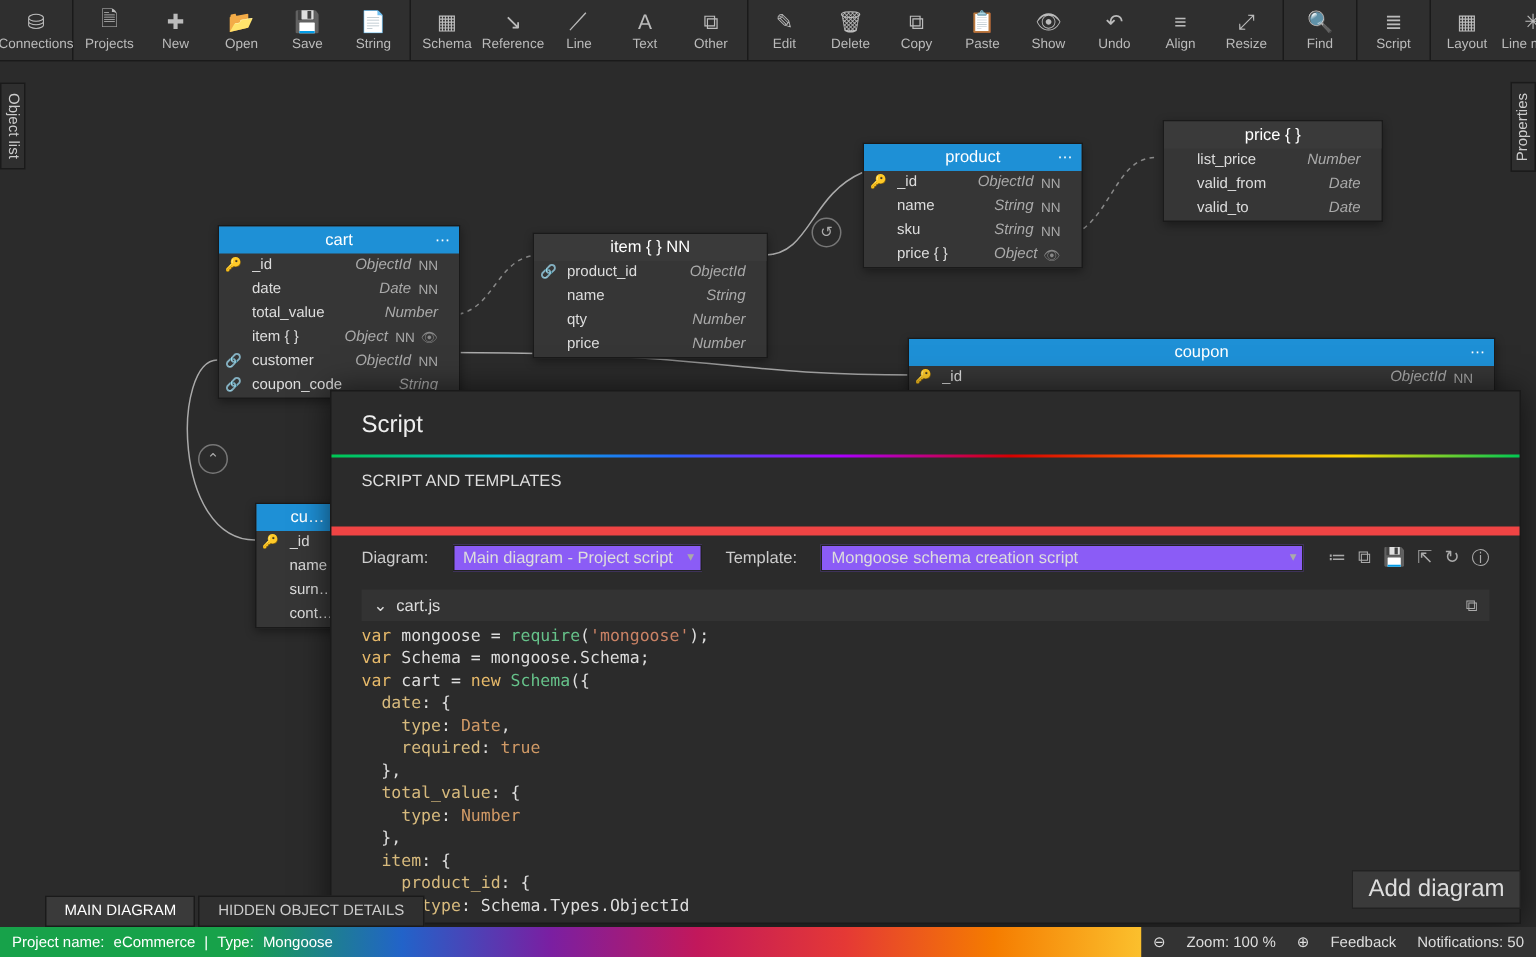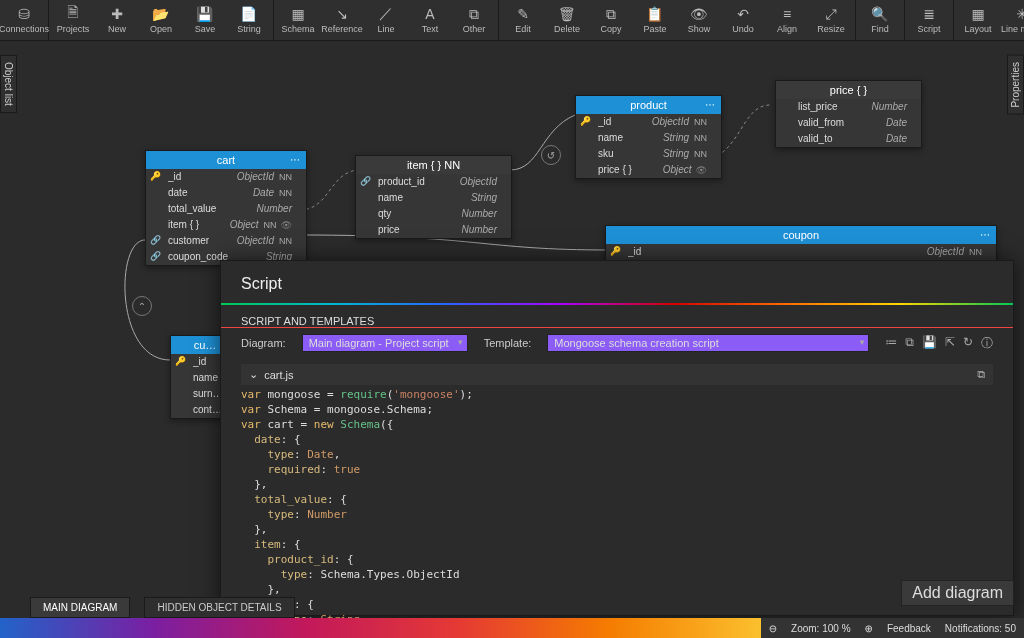--- a/index.html
+++ b/index.html
@@ -22,37 +22,37 @@
   .ent .row{display:flex;padding:1px 14px 1px 22px;height:14px;line-height:14px;position:relative}
   .ent .row .k{flex:1;white-space:nowrap;overflow:hidden;text-overflow:ellipsis}
   .ent .row .t{font-style:italic;color:#aaa;margin-left:6px}
   .ent .row .nn{margin-left:5px;color:#aaa;font-size:9px}
   .ent .row .ic{position:absolute;left:4px;top:0;width:14px;font-size:9px;color:#aaa}
   .ent .row .eye{margin-left:4px;color:#888;font-size:9px}
   
   .panel{position:absolute;left:220px;right:10px;top:260px;bottom:22px;background:#2b2b2b;border:1px solid #1a1a1a;box-shadow:0 0 20px rgba(0,0,0,.6)}
   .panel-title{font-size:16px;padding:14px 20px 10px;color:#eee}
   .rainbow{height:2px;background:linear-gradient(90deg,#00c853,#00b8d4,#2962ff,#aa00ff,#d50000,#ff6d00,#ffd600,#00c853)}
-  .panel-sub{padding:10px 20px 0;color:#ddd;font-size:11px;border-bottom:1px solid #ef4444}
+  .panel-sub{padding:10px 20px 24px;color:#ddd;font-size:11px;border-bottom:6px solid #ef4444}
   .panel-controls{display:flex;align-items:center;padding:6px 20px;gap:16px}
   .sel{background:#8b5cf6;border:1px solid #222;color:#ddd;font-size:11px;padding:2px 18px 2px 6px;position:relative;cursor:pointer}
   .sel::after{content:"▾";position:absolute;right:4px;top:2px;font-size:9px;color:#aaa}
   .ctrl-icons{margin-left:auto;display:flex;gap:8px;color:#aaa;font-size:12px}
   .ctrl-icons span{cursor:pointer}
   .file-head{margin:6px 20px 0;background:#333;padding:4px 8px;display:flex;align-items:center;color:#ddd;cursor:pointer}
   .file-head .cp{margin-left:auto;color:#aaa;font-size:11px}
   .code{margin:2px 20px 0;font-family:Consolas,monospace;font-size:11px;line-height:15px;white-space:pre;color:#ddd;overflow:hidden}
   .code .kw{color:#e6b96a}
   .code .fn{color:#66c28a}
   .code .str{color:#ca8265}
   .code .typ{color:#d19a66}
   .code .obj{color:#d7ba7d}
   .code .bool{color:#d19a66}
   
-  .btabs{position:absolute;left:30px;bottom:20px;display:flex;gap:14px}
+  .btabs{position:absolute;left:30px;bottom:20px;display:flex;gap:2px}
   .btab{background:#2f2f2f;color:#ccc;padding:4px 12px;font-size:10px;cursor:pointer;border:1px solid #1a1a1a}
   .btab.active{background:#3a3a3a;color:#fff}
   .add-diag{position:absolute;right:10px;bottom:32px;background:#3a3a3a;border:1px solid #222;color:#ddd;padding:3px 10px;font-size:16px;cursor:pointer}
   .statusbar{position:absolute;left:0;right:0;bottom:0;height:20px;display:flex;align-items:center;font-size:10px;color:#fff}
   .sb-left{flex:0 0 260px;height:100%;display:flex;align-items:center;padding-left:8px;background:linear-gradient(90deg,#17a24a 0%,#17a24a 60%,#2263c9 100%);gap:6px}
   .sb-mid{flex:1;height:100%;background:linear-gradient(90deg,#2263c9,#7a1fa2,#c2185b,#e53935,#f57c00,#fbc02d)}
   .sb-right{height:100%;display:flex;align-items:center;background:#333;color:#ddd;padding:0 8px;gap:14px}
   .sb-right span{cursor:pointer}
   svg.conn{position:absolute;left:0;top:0;pointer-events:none}
   .handle{position:absolute;width:18px;height:18px;border:1px solid #777;border-radius:50%;background:#2b2b2b;display:flex;align-items:center;justify-content:center;color:#aaa;font-size:10px}
@@ -388,20 +388,27 @@
       : </div>
 </div>
 
 <div class="btabs">
   <div class="btab active">MAIN DIAGRAM</div>
   <div class="btab">HIDDEN OBJECT DETAILS</div>
 </div>
 <div class="add-diag">Add diagram</div>
 
 <div class="statusbar">
+  <div class="sb-left">
+    <span>Project name:</span>
+    <span>eCommerce</span>
+    <span>|</span>
+    <span>Type:</span>
+    <span>Mongoose</span>
+  </div>
   <div class="sb-mid"></div>
   <div class="sb-right">
     <span>⊖</span>
     <span><span>Zoom:</span> <span>100 %</span></span>
     <span>⊕</span>
     <span>Feedback</span>
     <span>Notifications: 50</span>
   </div>
 </div>
 

